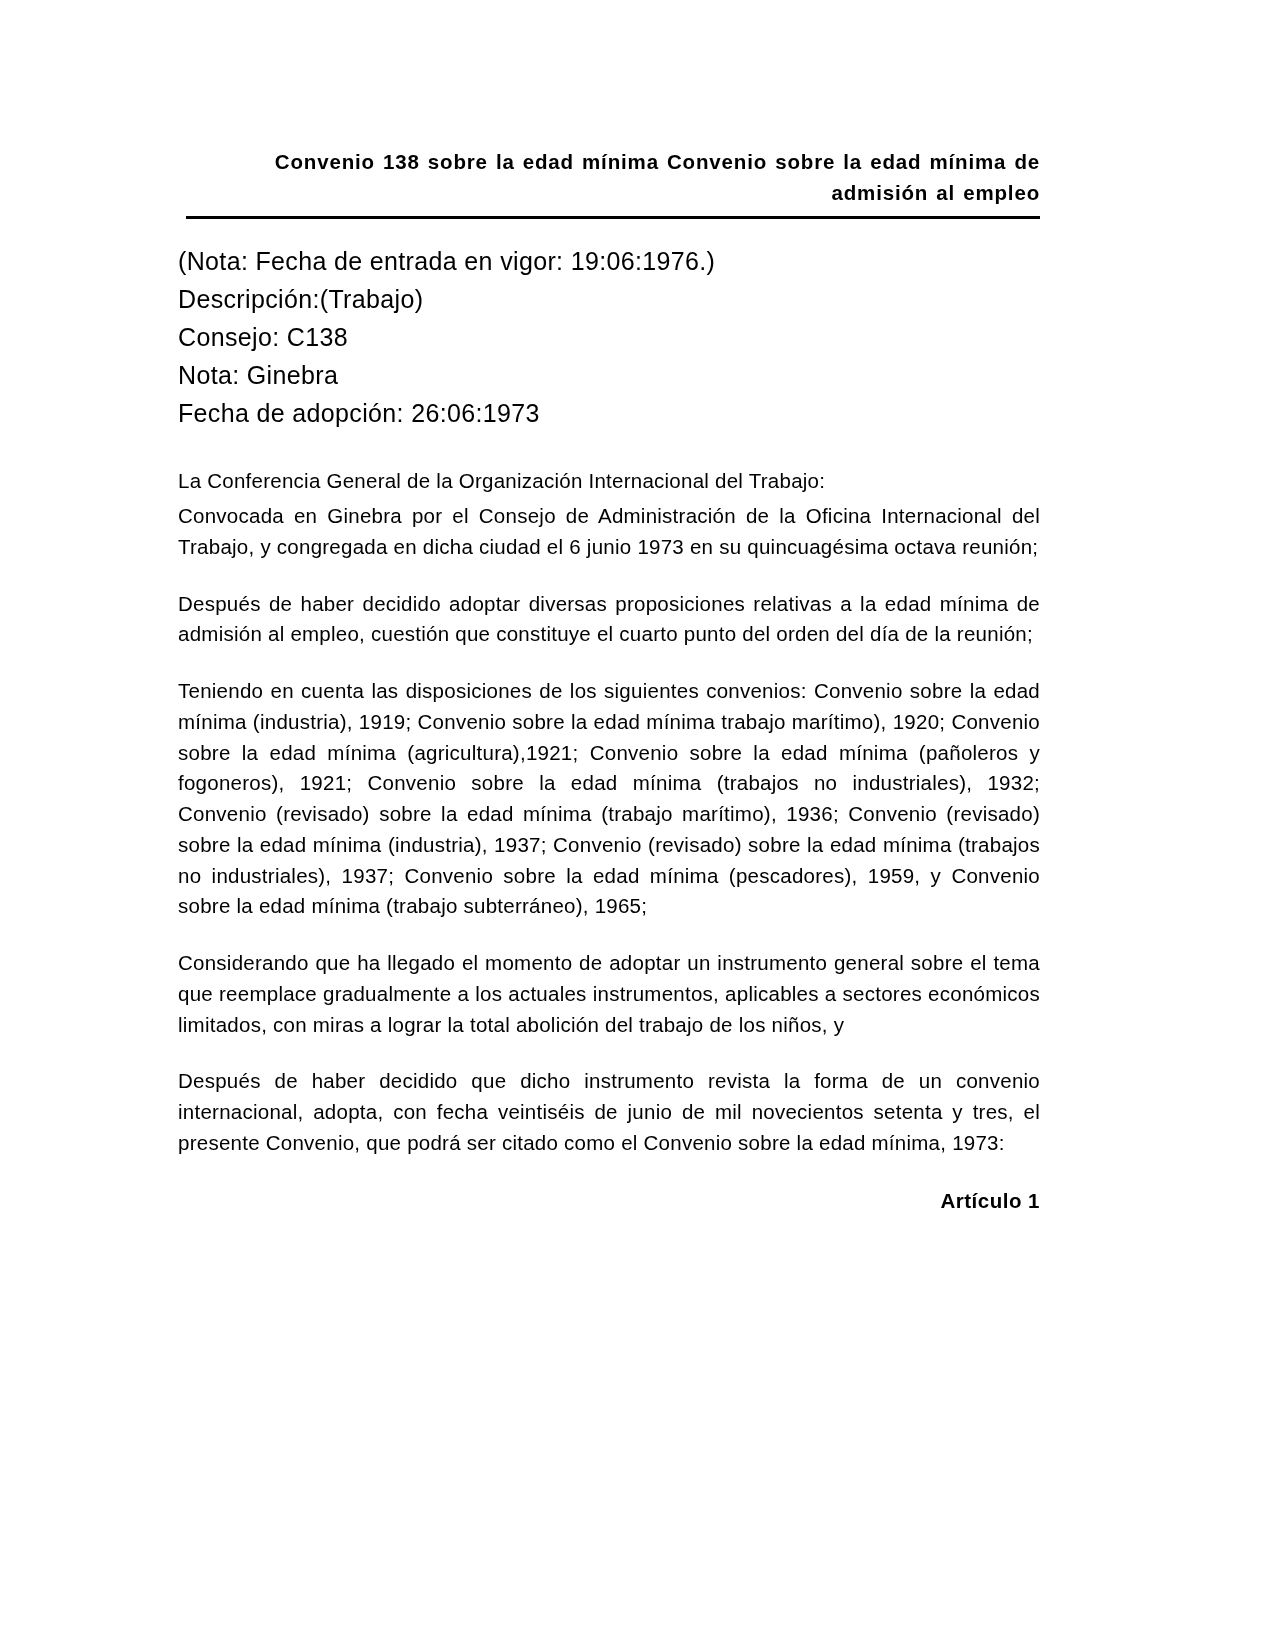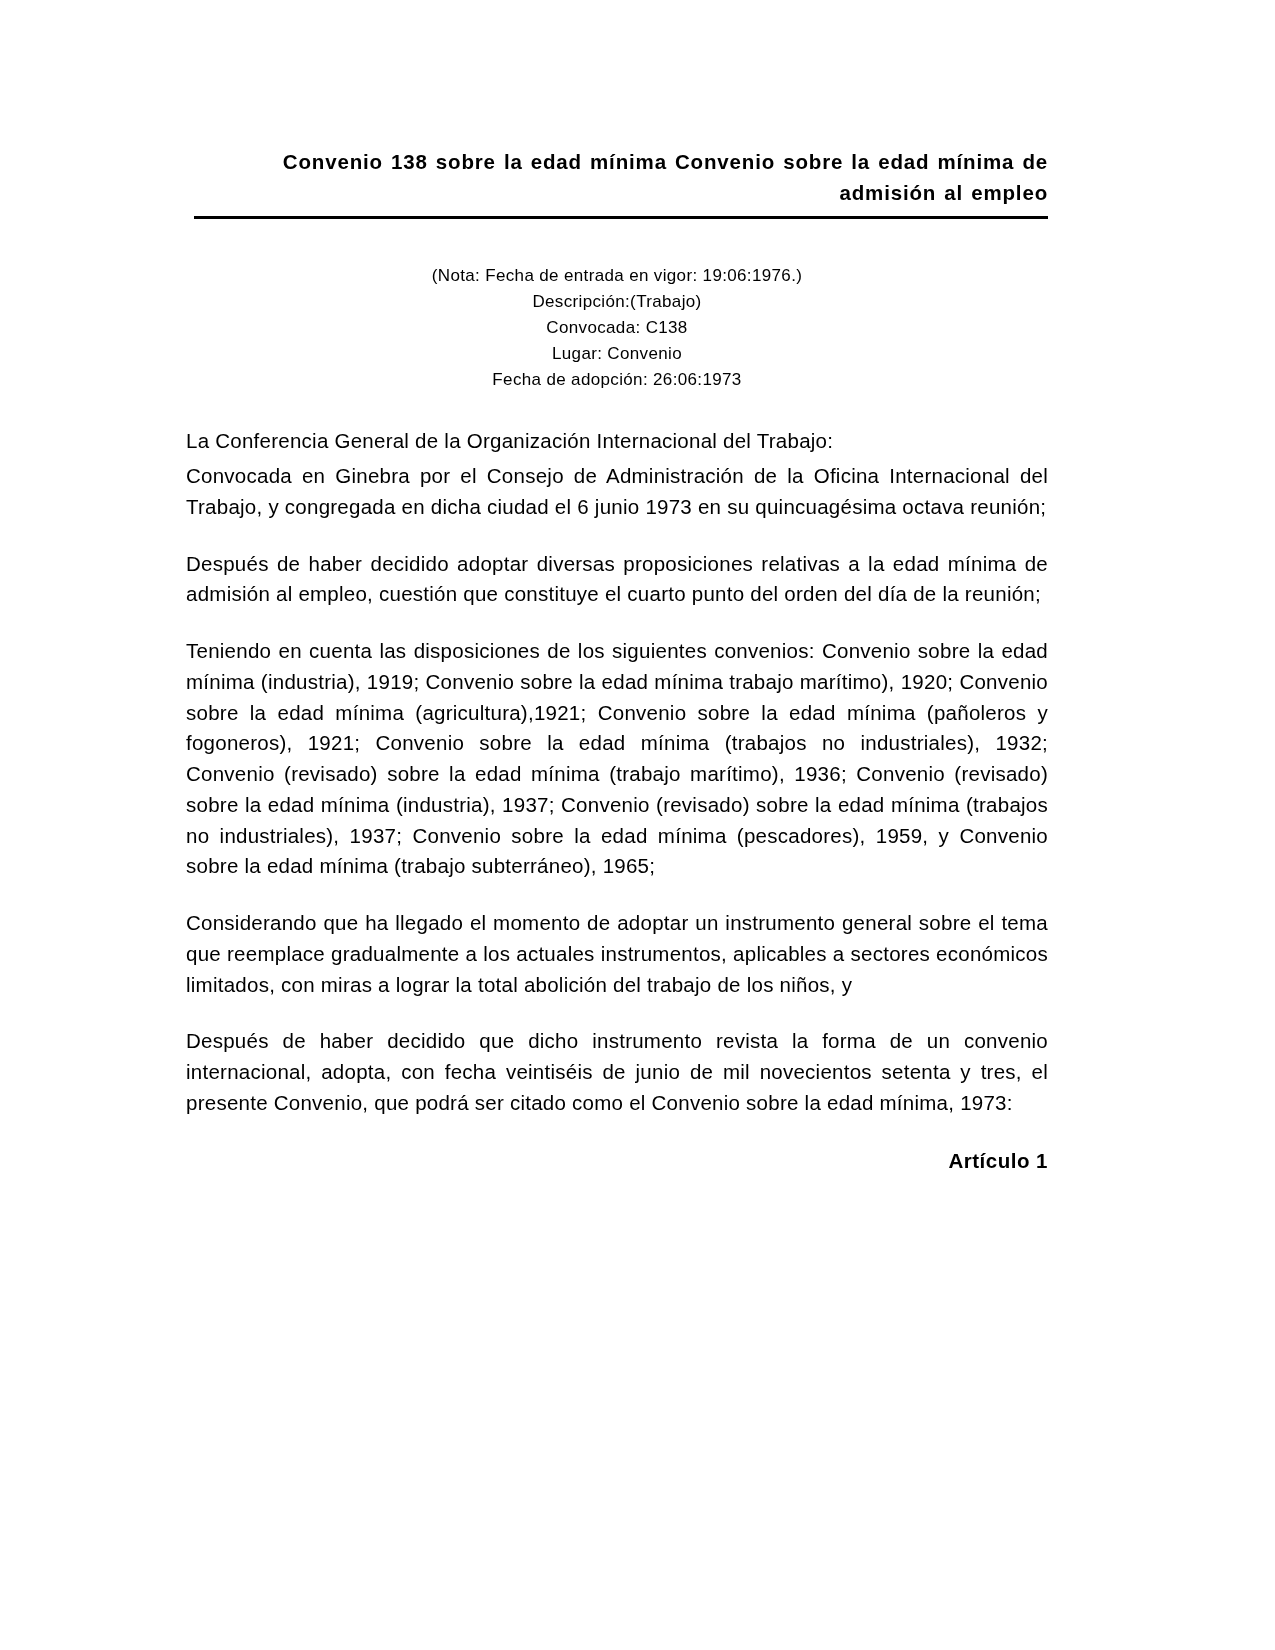--- a/index.html
+++ b/index.html
@@ -20,21 +20,21 @@
     position: relative;
     width: 1275px;
     height: 1650px;
     box-sizing: border-box;
     padding: 0;
     background: #ffffff;
   }
 
   .content {
     position: absolute;
-    left: 186px;
+    left: 178px;
     top: 146px;
     width: 862px;
   }
 
   
   .doc-title {
     font-size: 20.5px;
     font-weight: bold;
     letter-spacing: 0.85px;
     text-align: right;
@@ -46,23 +46,23 @@
 
   .title-rule {
     border: 0;
     border-top: 3px solid #000;
     margin: 0 0 0 8px;
     width: 854px;
   }
 
   
   .meta-block {
-    margin-top: 44px;
-    text-align: center;
-    font-size: 17px;
+    margin-top: 23px;
+    text-align: left;
+    font-size: 25px;
     line-height: 1.52;
     letter-spacing: 0.35px;
   }
   .meta-line {
     display: block;
     white-space: pre;
   }
 
   
   .body-block {
@@ -104,22 +104,22 @@
 
     <h1 class="doc-title">
       <span>Convenio 138 sobre la edad mínima Convenio sobre la edad mínima</span>
       <span>de admisión al empleo</span>
     </h1>
     <hr class="title-rule">
 
     <div class="meta-block">
       <span class="meta-line">(Nota: Fecha de entrada en vigor: 19:06:1976.)</span>
       <span class="meta-line">Descripción:(Trabajo)</span>
-      <span class="meta-line">Convocada: C138</span>
-      <span class="meta-line">Lugar: Convenio</span>
+      <span class="meta-line">Consejo: C138</span>
+      <span class="meta-line">Nota: Ginebra</span>
       <span class="meta-line">Fecha de adopción: 26:06:1973</span>
     </div>
 
     <div class="body-block">
 
       <p class="para tight nojustify">La Conferencia General de la Organización Internacional del Trabajo:</p>
 
       <p class="para">Convocada en Ginebra por el Consejo de Administración de la Oficina Internacional del Trabajo, y congregada en dicha ciudad el 6 junio 1973 en su quincuagésima octava reunión;</p>
 
       <p class="para">Después de haber decidido adoptar diversas proposiciones relativas a la edad mínima de admisión al empleo, cuestión que constituye el cuarto punto del orden del día de la reunión;</p>

